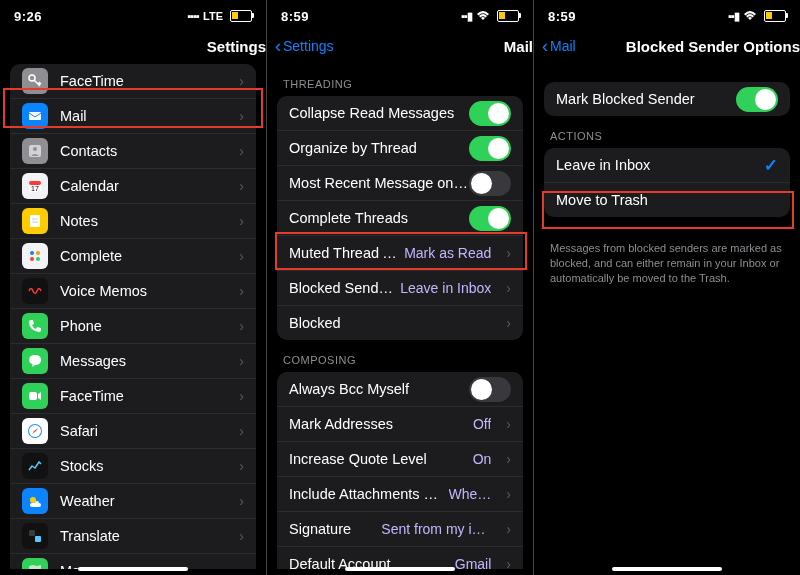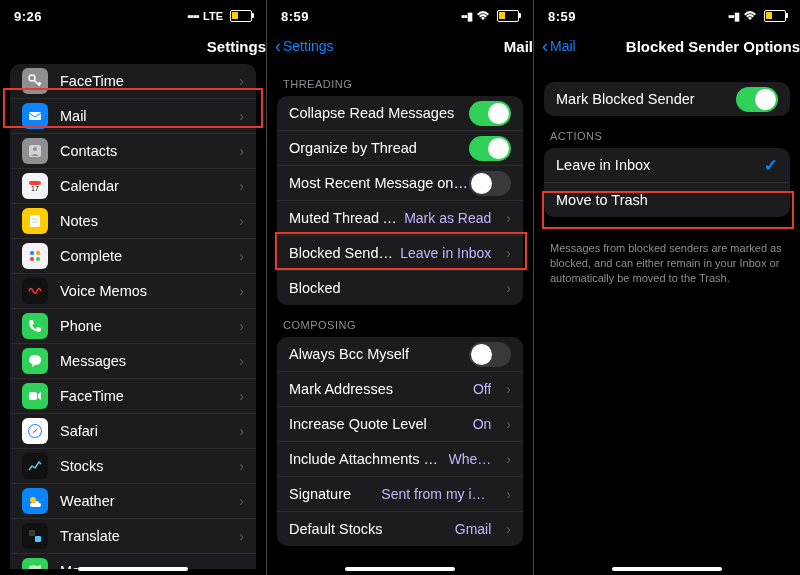--- a/index.html
+++ b/index.html
@@ -263,20 +263,26 @@
               <span class="knob"></span>
             </span>
           </div>
           <div class="cell">
             <span class="label">Most Recent Message on Top</span>
             <span class="toggle off">
               <span class="knob"></span>
             </span>
           </div>
           <div class="cell">
+            <span class="label">Complete Threads</span>
+            <span class="toggle on">
+              <span class="knob"></span>
+            </span>
+          </div>
+          <div class="cell">
             <span class="label">Muted Thread Action</span>
             <span class="detail">Mark as Read</span>
             <span class="chevron">›</span>
           </div>
           <div class="cell">
             <span class="label">Blocked Sender Options</span>
             <span class="detail">Leave in Inbox</span>
             <span class="chevron">›</span>
           </div>
           <div class="cell last">
@@ -306,21 +312,21 @@
             <span class="label">Include Attachments with Replies</span>
             <span class="detail">Whe…</span>
             <span class="chevron">›</span>
           </div>
           <div class="cell">
             <span class="label">Signature</span>
             <span class="detail">Sent from my iPhone</span>
             <span class="chevron">›</span>
           </div>
           <div class="cell last">
-            <span class="label">Default Stocks</span>
+            <span class="label">Default Account</span>
             <span class="detail">Gmail</span>
             <span class="chevron">›</span>
           </div>
         </div>
 
   </div>
   <div class="hi" style="left:8px;top:232px;width:248px;height:34px"></div>
   <div class="home-ind"></div>
 </div>
 

